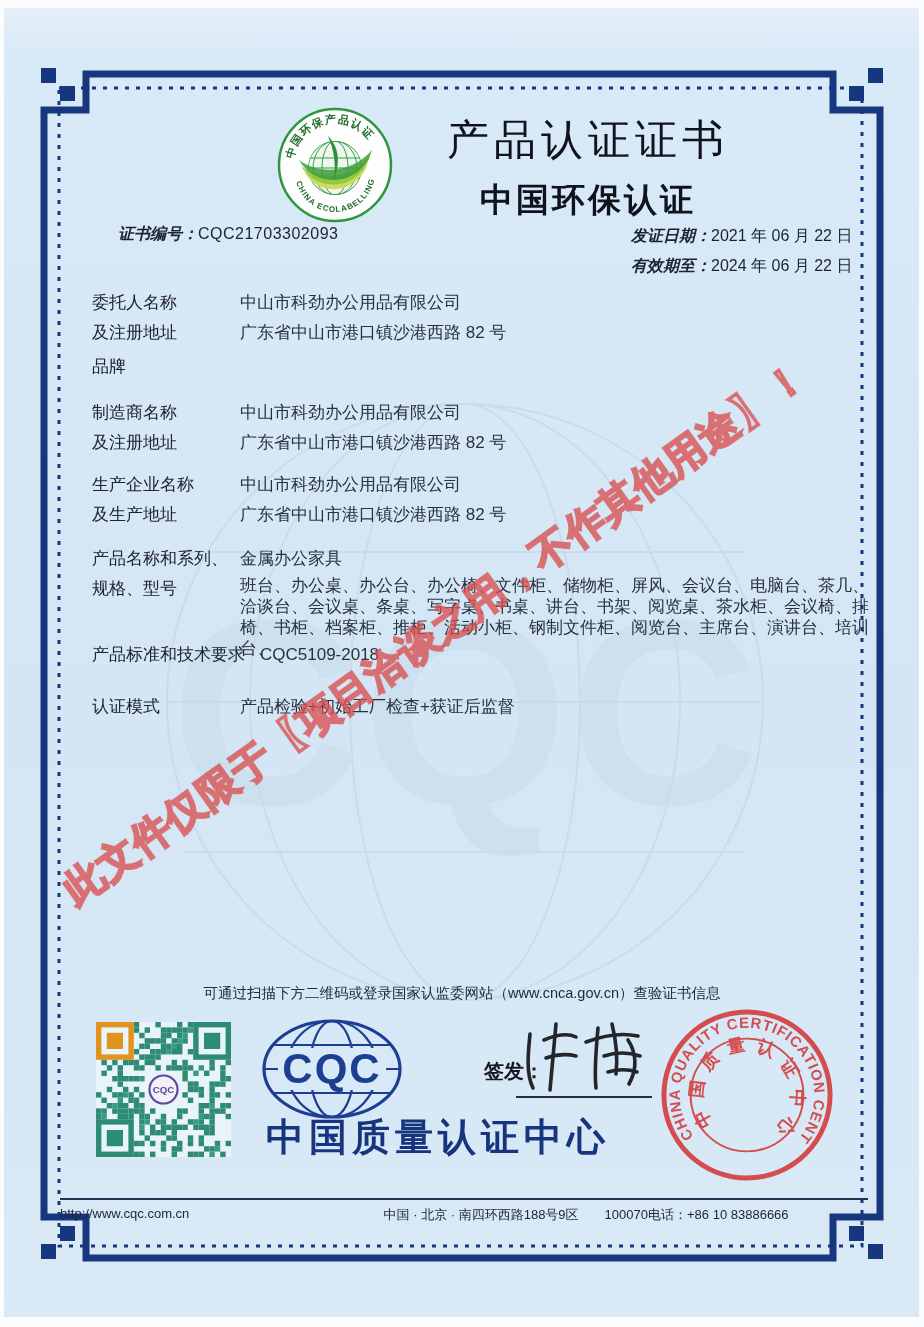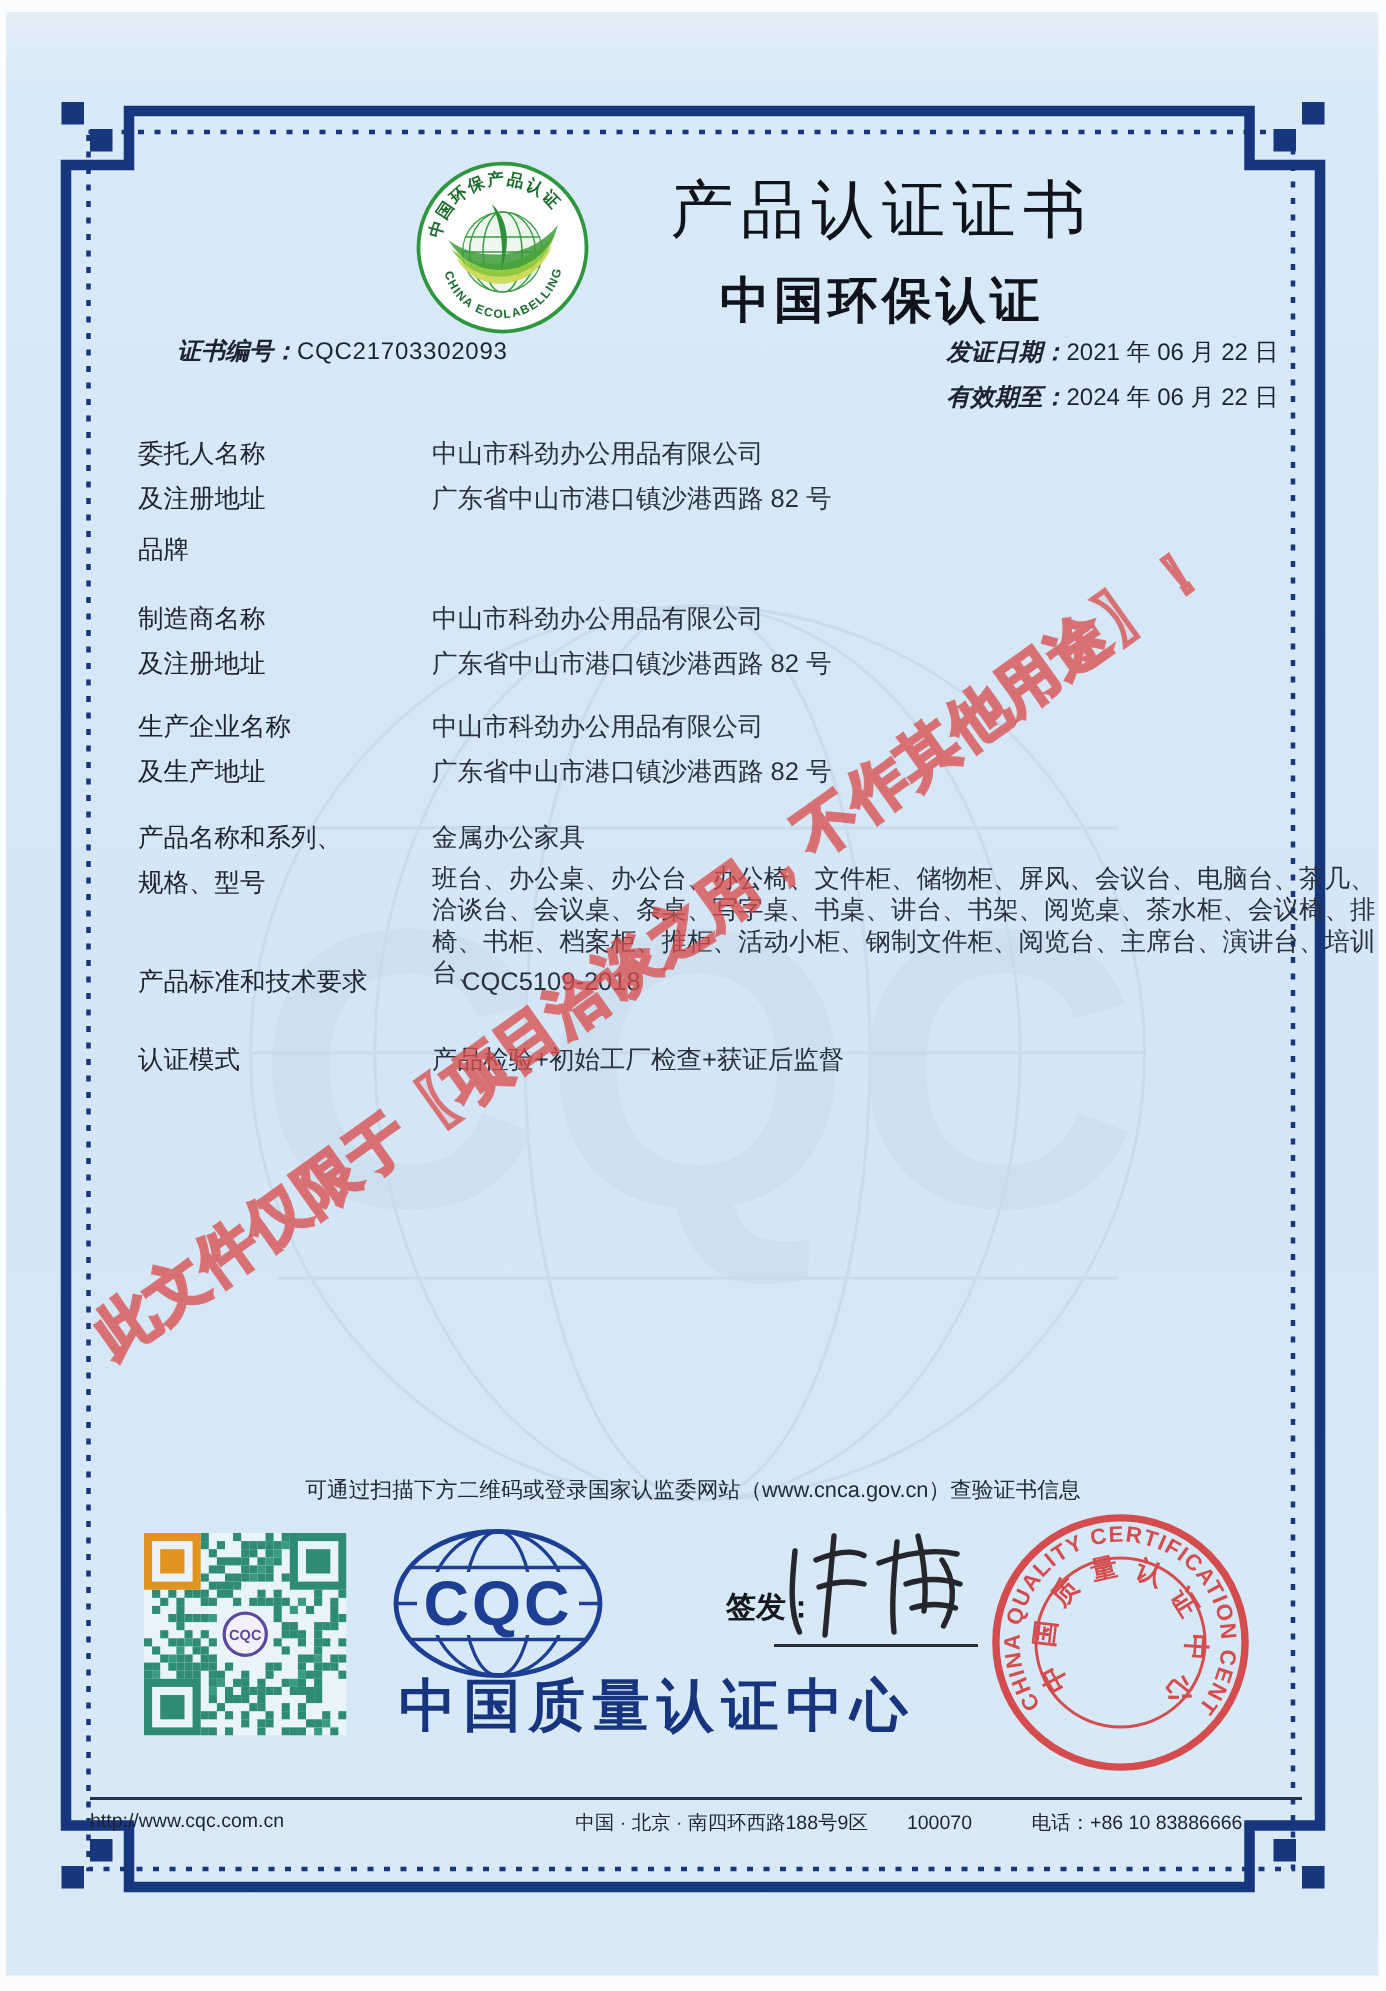--- a/index.html
+++ b/index.html
@@ -13,39 +13,39 @@
   .titles{left:398px;top:112px;width:380px;text-align:center;color:#10131c;}
   .title-main{font-size:42px;font-weight:normal;letter-spacing:5px;}
   .title-sub{font-size:33px;font-weight:bold;letter-spacing:3px;margin-top:10px;}
   .certno-row{left:118px;top:224px;font-size:16px;color:#1c2230;}
   .date-block{left:595px;top:221px;font-size:16px;color:#1c2230;line-height:30px;margin-left:36px;}
   .lab-i{font-family:"Liberation Serif","DejaVu Serif",serif;font-style:italic;font-weight:bold;}
   .mono-v{letter-spacing:.5px;}
   
   .two-col{left:92px;display:flex;z-index:2;}
   .col-l{width:148px;font-weight:normal;color:#20242e;font-size:17px;line-height:30px;}
-  .col-v{color:#2a303c;font-size:17px;line-height:30px;margin-left:48px;}
+  .col-v{color:#2a303c;font-size:17px;line-height:30px;}
   .models{width:636px;line-height:21px;margin-top:1px;font-family:Liberation Serif, serif;}
   
   .wm-diag{left:84px;top:862px;z-index:5;white-space:nowrap;font-weight:bold;font-size:40px;
            letter-spacing:1px;color:rgba(222,90,90,0.10);
            -webkit-text-stroke:2.2px rgba(216,76,76,0.75);
            transform:rotate(-35.5deg);transform-origin:0 100%;}
   
   .verify{left:0;top:984px;width:924px;text-align:center;font-size:14.5px;color:#222a36;z-index:2;}
   .orgname{left:238px;top:1112px;width:400px;text-align:center;font-size:38px;font-weight:bold;
            color:#17357e;letter-spacing:5px;z-index:2;}
   .sign-label{left:484px;top:1058px;font-size:20px;font-weight:bold;color:#15181f;z-index:2;}
   .sign-line{left:516px;top:1096px;width:136px;height:2px;background:#2a2d35;z-index:2;}
   .foot-rule{left:60px;top:1198px;width:808px;height:2px;background:#23314e;z-index:2;}
   .foot-row{left:60px;top:1206px;width:808px;display:flex;font-size:13px;color:#1d2430;z-index:2;}
   .foot-url{width:240px;text-align:left;}
   .foot-mid{flex:1;text-align:right;}
   .foot-mid .pc{margin-left:26px;}
-  .foot-tel{width:220px;text-align:center;}
+  .foot-tel{width:220px;text-align:left;}
   svg text{font-family:"Liberation Sans","DejaVu Sans",sans-serif;}
 </style>
 </head>
 <body>
 
 <div id="cert">
   <div class="page"></div>
 
   <svg class="abs" style="left:55px;top:372px;z-index:1;" width="820" height="660" viewBox="0 0 820 660">
     <g fill="none" stroke="#c5d8ea" stroke-width="2" opacity="0.75">

